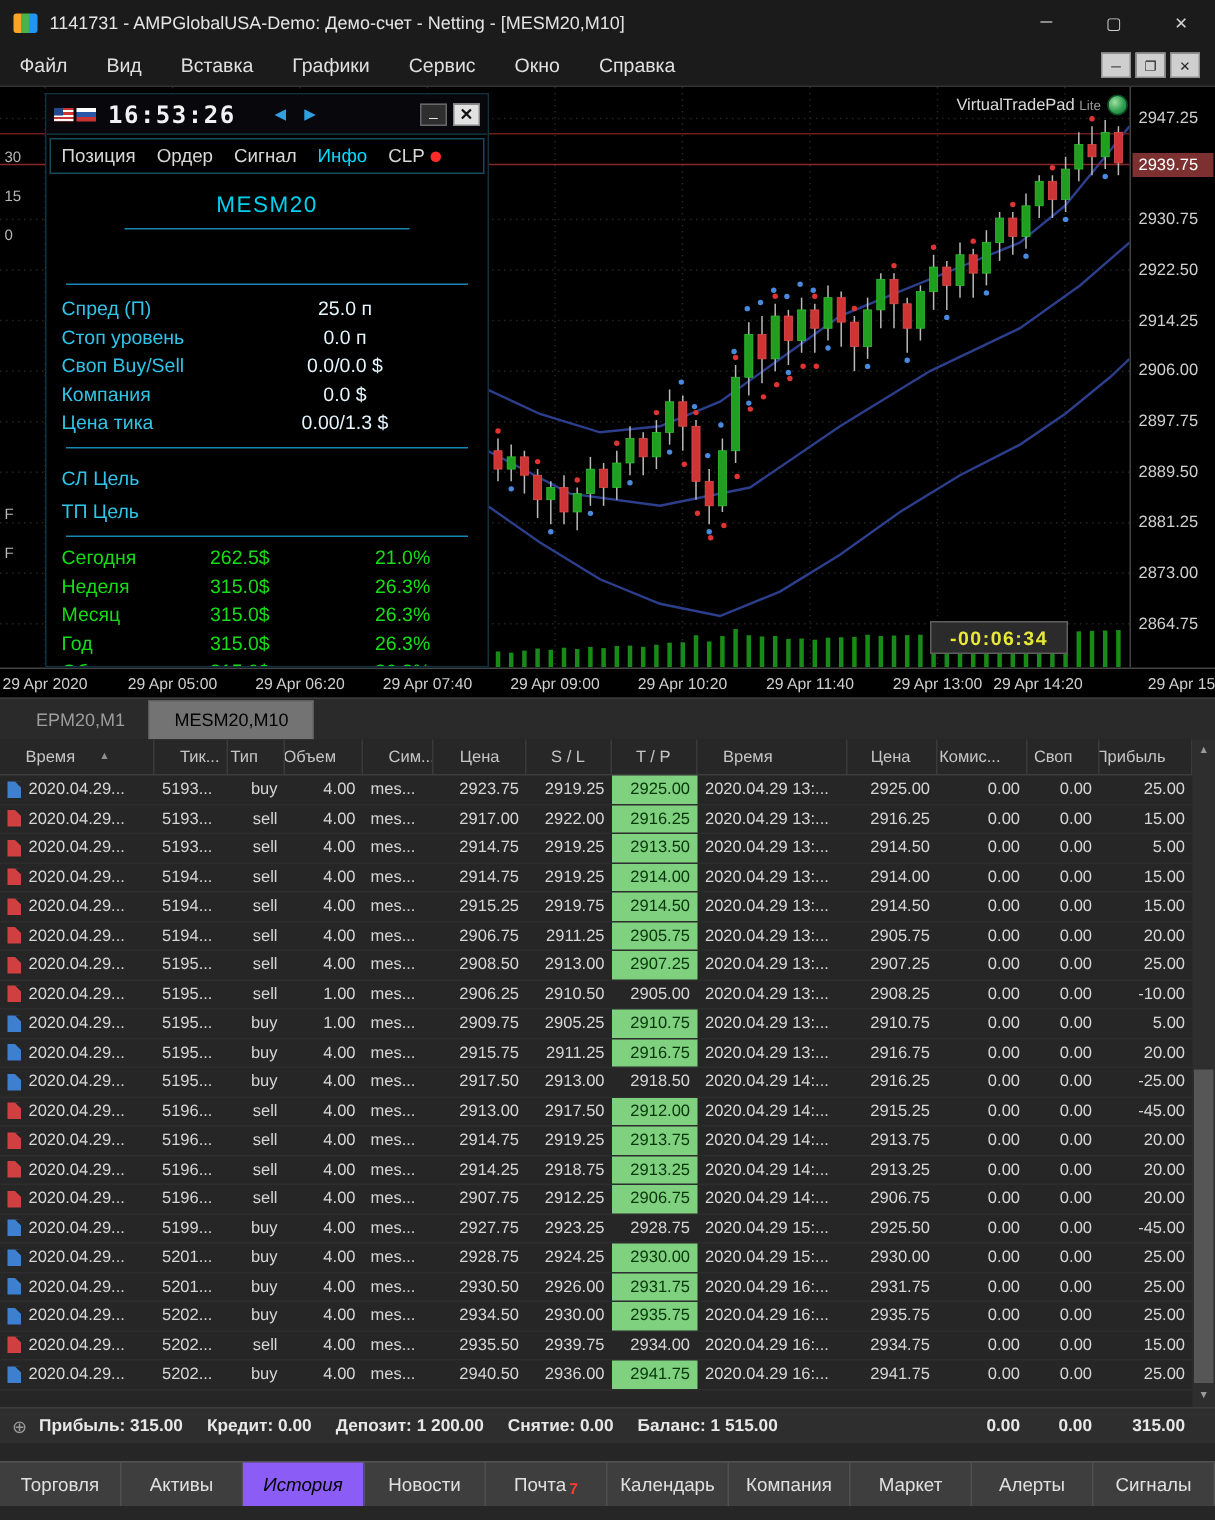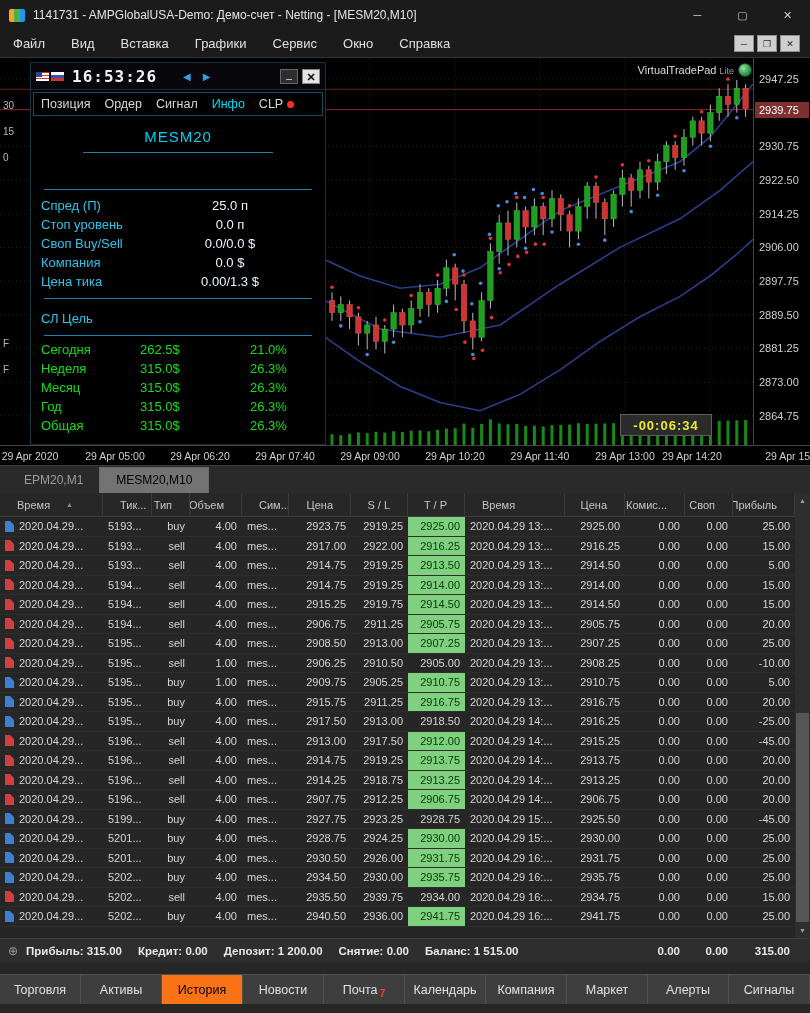--- a/index.html
+++ b/index.html
@@ -105,21 +105,21 @@
   .sum-item{margin-right:16px;white-space:nowrap;}
   .sum-spacer{flex:1;}
   .sum-num{text-align:right;padding-right:5px;}
   .sum-num.c{width:60px;}
   .sum-num.s{width:48px;}
   .sum-num.p{width:62px;margin-right:15px;}
 
   
   .toolbox-tabs{position:absolute;top:974px;left:0;width:810px;height:30px;background:#3e3e3e;border-top:1px solid #525252;display:flex;}
   .tb-tab{flex:1;display:flex;align-items:center;justify-content:center;font-size:12.5px;color:#e0e0e0;border-right:1px solid #505050;white-space:nowrap;}
-  .tb-tab.active{background:#f97316;color:#000;}
+  .tb-tab.active{background:#8b5cf6;color:#000;font-style:italic;}
   .mail-badge{color:#ff3b30;font-size:10.5px;margin-left:2px;position:relative;top:3px;font-weight:bold;}
 </style>
 </head>
 <body>
 
 <div class="titlebar">
   <span class="app-icon"></span>
   <span class="title-text">1141731 - AMPGlobalUSA-Demo: Демо-счет - Netting - [MESM20,M10]</span>
   <div class="win-controls">
     <div class="win-btn">─</div>
@@ -461,20 +461,21 @@
           <span class="info-value">0.0 $</span>
         </div>
         <div class="info-row">
           <span class="info-label">Цена тика</span>
           <span class="info-value">0.00/1.3 $</span>
         </div>
       </div>
     <div class="vtp-line line-sect s2"></div>
     <div class="vtp-targets">
         <div class="target-row">СЛ Цель</div>
+        <div class="target-row">ТП Цель</div>
       </div>
     <div class="vtp-line line-sect s3"></div>
     <div class="vtp-stats">
         <div class="stat-row">
           <span class="stat-label">Сегодня</span>
           <span class="stat-value">262.5$</span>
           <span class="stat-pct">21.0%</span>
         </div>
         <div class="stat-row">
           <span class="stat-label">Неделя</span>

